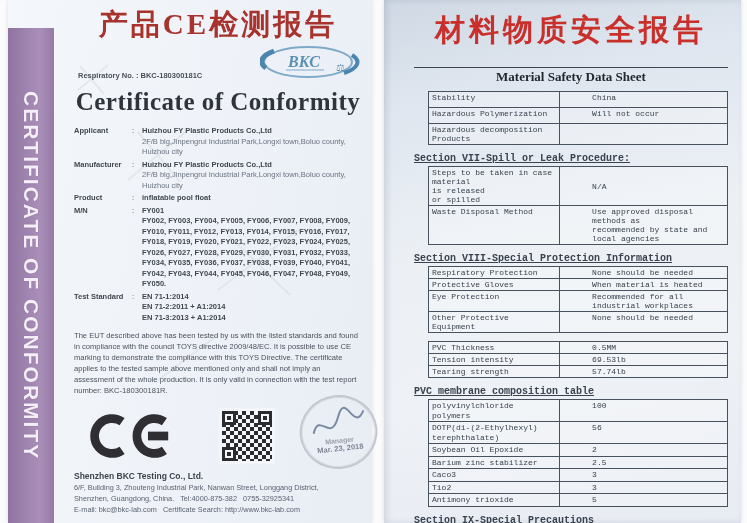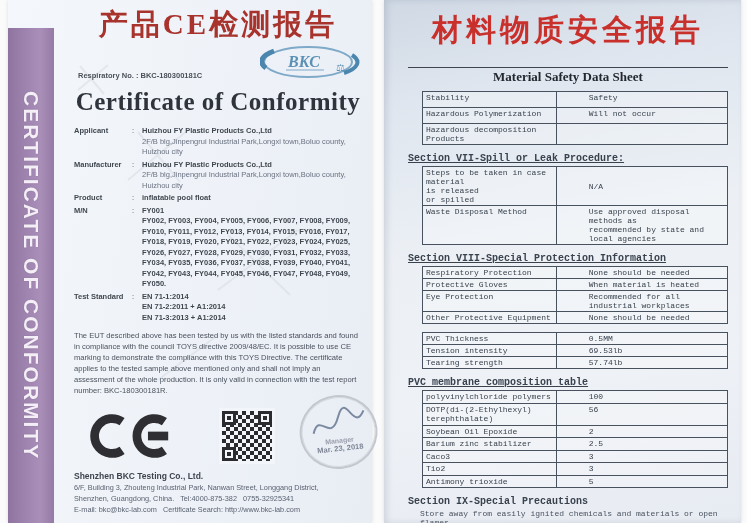--- a/index.html
+++ b/index.html
@@ -51,21 +51,21 @@
   .stamp .date{font-size:7.5px;font-weight:bold;color:#7d8494;}
   .lfooter{text-align:left;margin-top:0px;line-height:11px;}
   .lfooter .co{font-size:8.5px;font-weight:bold;color:#3e444e;}
   .lfooter .ln{font-size:7.3px;color:#5a6270;}
   .wm{position:absolute;pointer-events:none;opacity:.55;}
 
   
   .rp{position:absolute;left:384px;top:0;width:357px;height:523px;
       background:linear-gradient(168deg,#cfd8e4 0%,#dfe6ef 18%,#ecf0f5 45%,#eef1f6 70%,#e7ebf2 100%);
       box-shadow:inset 3px 0 6px rgba(90,100,120,.18),0 0 4px rgba(0,0,0,.12);}
-  .rp-content{position:absolute;inset:0;padding:10px 13px 0 24px;}
+  .rp-content{position:absolute;inset:0;padding:10px 13px 0 30px;}
   .rtitle-cn{font-family:"Liberation Serif","DejaVu Serif",serif;font-weight:bold;
       font-size:30px;color:#c9302c;text-align:center;letter-spacing:4px;line-height:40px;}
   .divider{border-top:1.5px solid #3d4650;margin-top:17px;}
   .sheet-title{font-family:"Liberation Serif","DejaVu Serif",serif;font-weight:bold;
       font-size:13px;color:#23282f;text-align:center;margin-top:1px;}
   .sec-h{font-family:"Liberation Mono","DejaVu Sans Mono",monospace;font-weight:bold;
       font-size:10px;color:#39424d;text-decoration:underline;margin:8px 0 2px 0;}
   .tbl{margin-left:14px;border:1.2px solid #47525e;
       font-family:"Liberation Mono","DejaVu Sans Mono",monospace;
       font-size:8px;color:#39424d;background:rgba(255,255,255,.25);}
@@ -224,21 +224,21 @@
     <div class="rp-content">
 
       <div class="rtitle-cn">材料物质安全报告</div>
 
       <div class="divider"></div>
       <div class="sheet-title">Material Safety Data Sheet</div>
 
       <div class="tbl tbl-stability mt6">
         <div class="tr">
           <div class="tl2">Stability</div>
-          <div class="tv">Safety</div>
+          <div class="tv">China</div>
         </div>
         <div class="tr">
           <div class="tl2">Hazardous Polymerization</div>
           <div class="tv">Will not occur</div>
         </div>
         <div class="tr">
           <div class="tl2">Hazardous decomposition Products</div>
           <div class="tv"></div>
         </div>
       </div>

